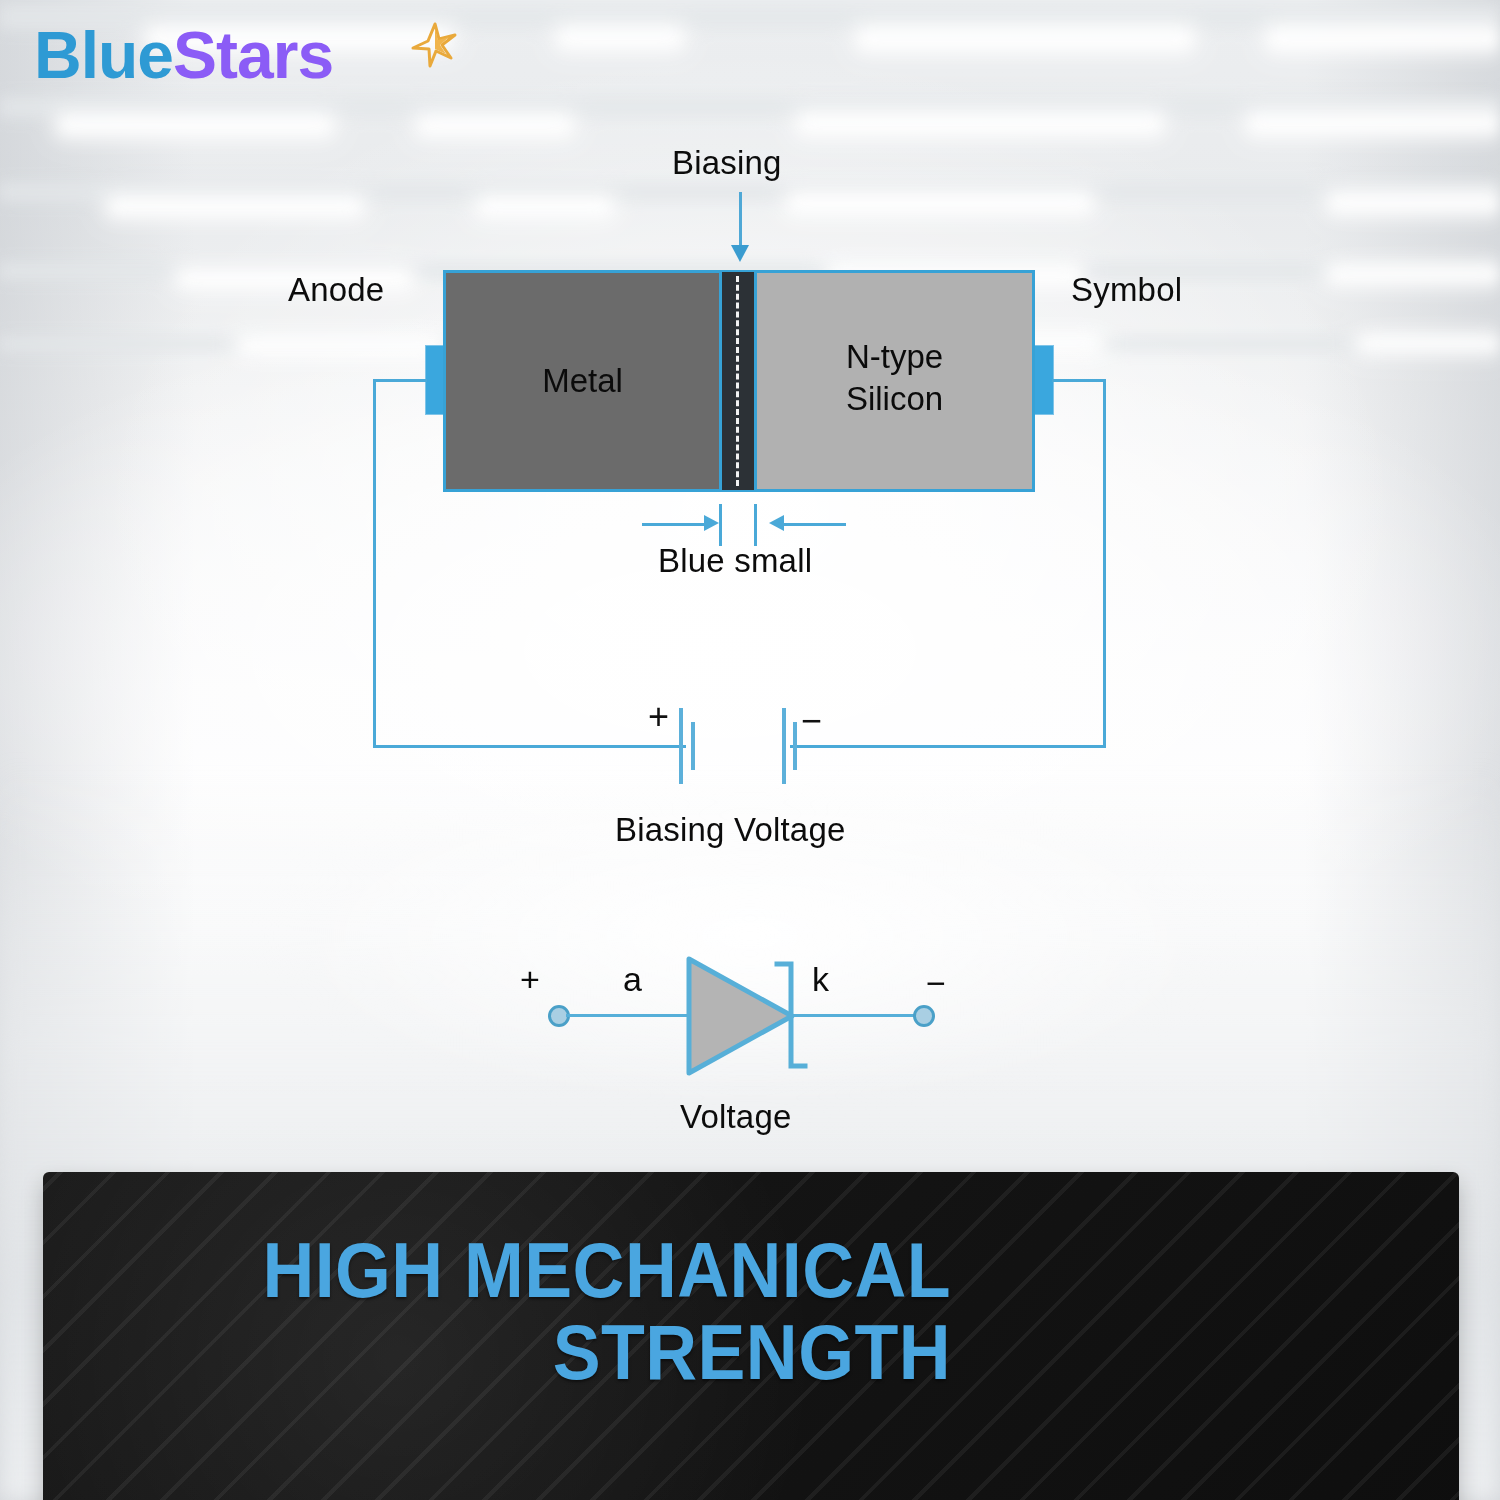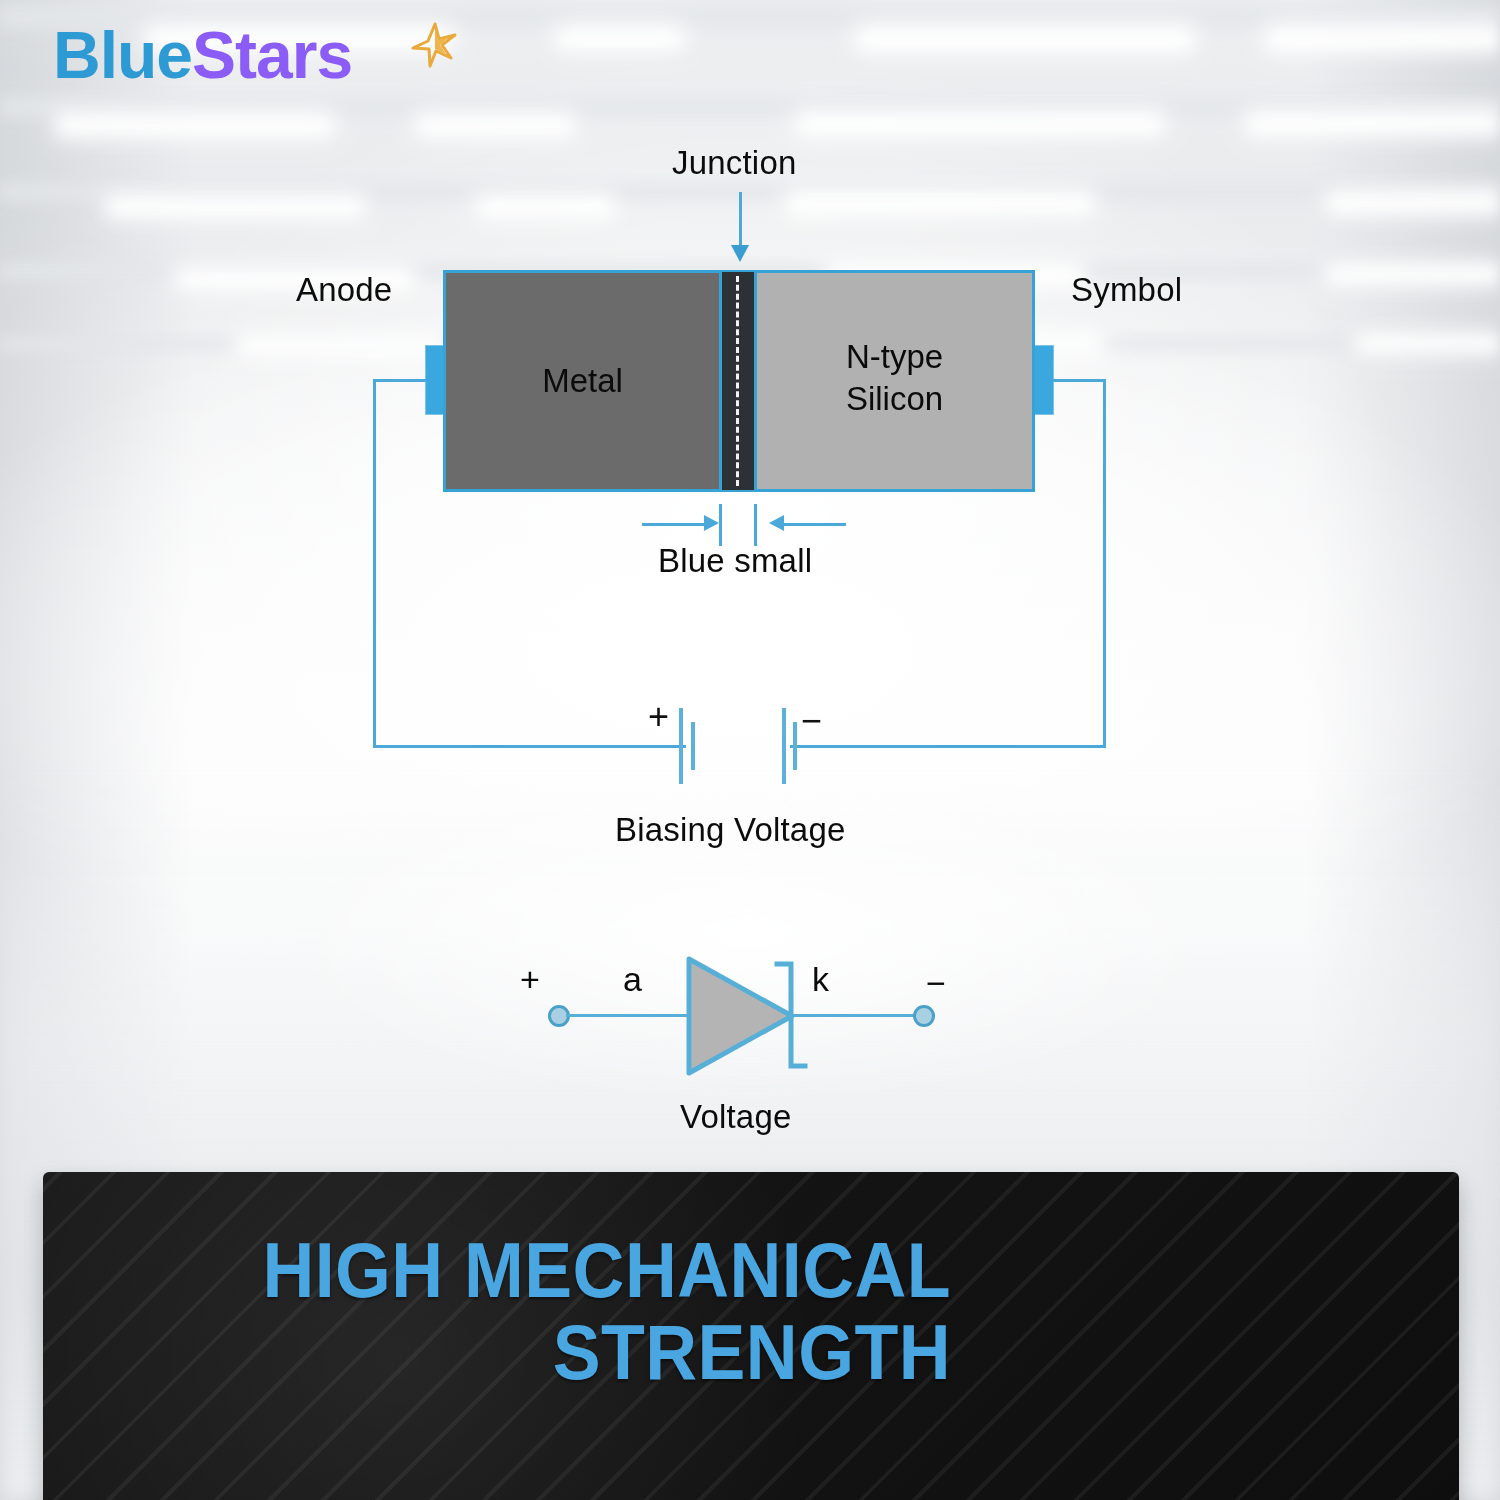--- a/index.html
+++ b/index.html
@@ -79,21 +79,21 @@
   .logo {
     position: absolute;
     left: 34px; top: 22px;
     font-size: 66px;
     font-weight: bold;
     letter-spacing: -1px;
     line-height: 1;
     white-space: nowrap;
     user-select: none;
   }
-  .logo .lg-blue { color: #2e9ad4; margin-left: 19px; }
+  .logo .lg-blue { color: #2e9ad4; }
   .logo .lg-blue2 { color: #8b5cf6; }
   .logo-star {
     position: absolute;
     left: 408px; top: 22px;
     width: 52px; height: 52px;
   }
 
   
   .diagram { position: absolute; inset: 0; }
 
@@ -328,25 +328,25 @@
   <div class="bg-floorglow"></div>
 
   <div class="logo"><span class="lg-blue">Blue</span><span class="lg-blue2">Stars</span></div>
   <svg class="logo-star" viewBox="0 0 52 52">
     <path d="M27 2 L31 17 L47 13 L34 23 L43 36 L28 29 L22 44 L21 27 L5 26 L20 19 Z" fill="none" stroke="#e9a93b" stroke-width="3" stroke-linejoin="round"></path>
     <path d="M27 6 L30 18 L41 15 L32 23 L38 32 L27 27 Z" fill="#f0b44c"></path>
   </svg>
 
   <div class="diagram">
 
-    <div class="lbl" style="left:672px; top:145px;">Junction</div>
+    <div class="lbl" style="left:672px; top:145px;">Biasing</div>
     <div class="jarrow-line"></div>
     <div class="jarrow-head"></div>
 
-    <div class="lbl" style="left:296px; top:272px;text-align:right;">Anode</div>
+    <div class="lbl" style="left:288px; top:272px;text-align:right;">Anode</div>
     <div class="lbl" style="left:1071px; top:272px;">Symbol</div>
 
     <div class="terminal" style="left:425px; top:345px; width:24px; height:70px;"></div>
     <div class="terminal" style="left:1030px; top:345px; width:24px; height:70px;"></div>
 
     <div class="device-outline"></div>
     <div class="metal-region"></div>
     <div class="ntype-region"></div>
     <div class="junction-band"></div>
     <div class="junction-dash"></div>

